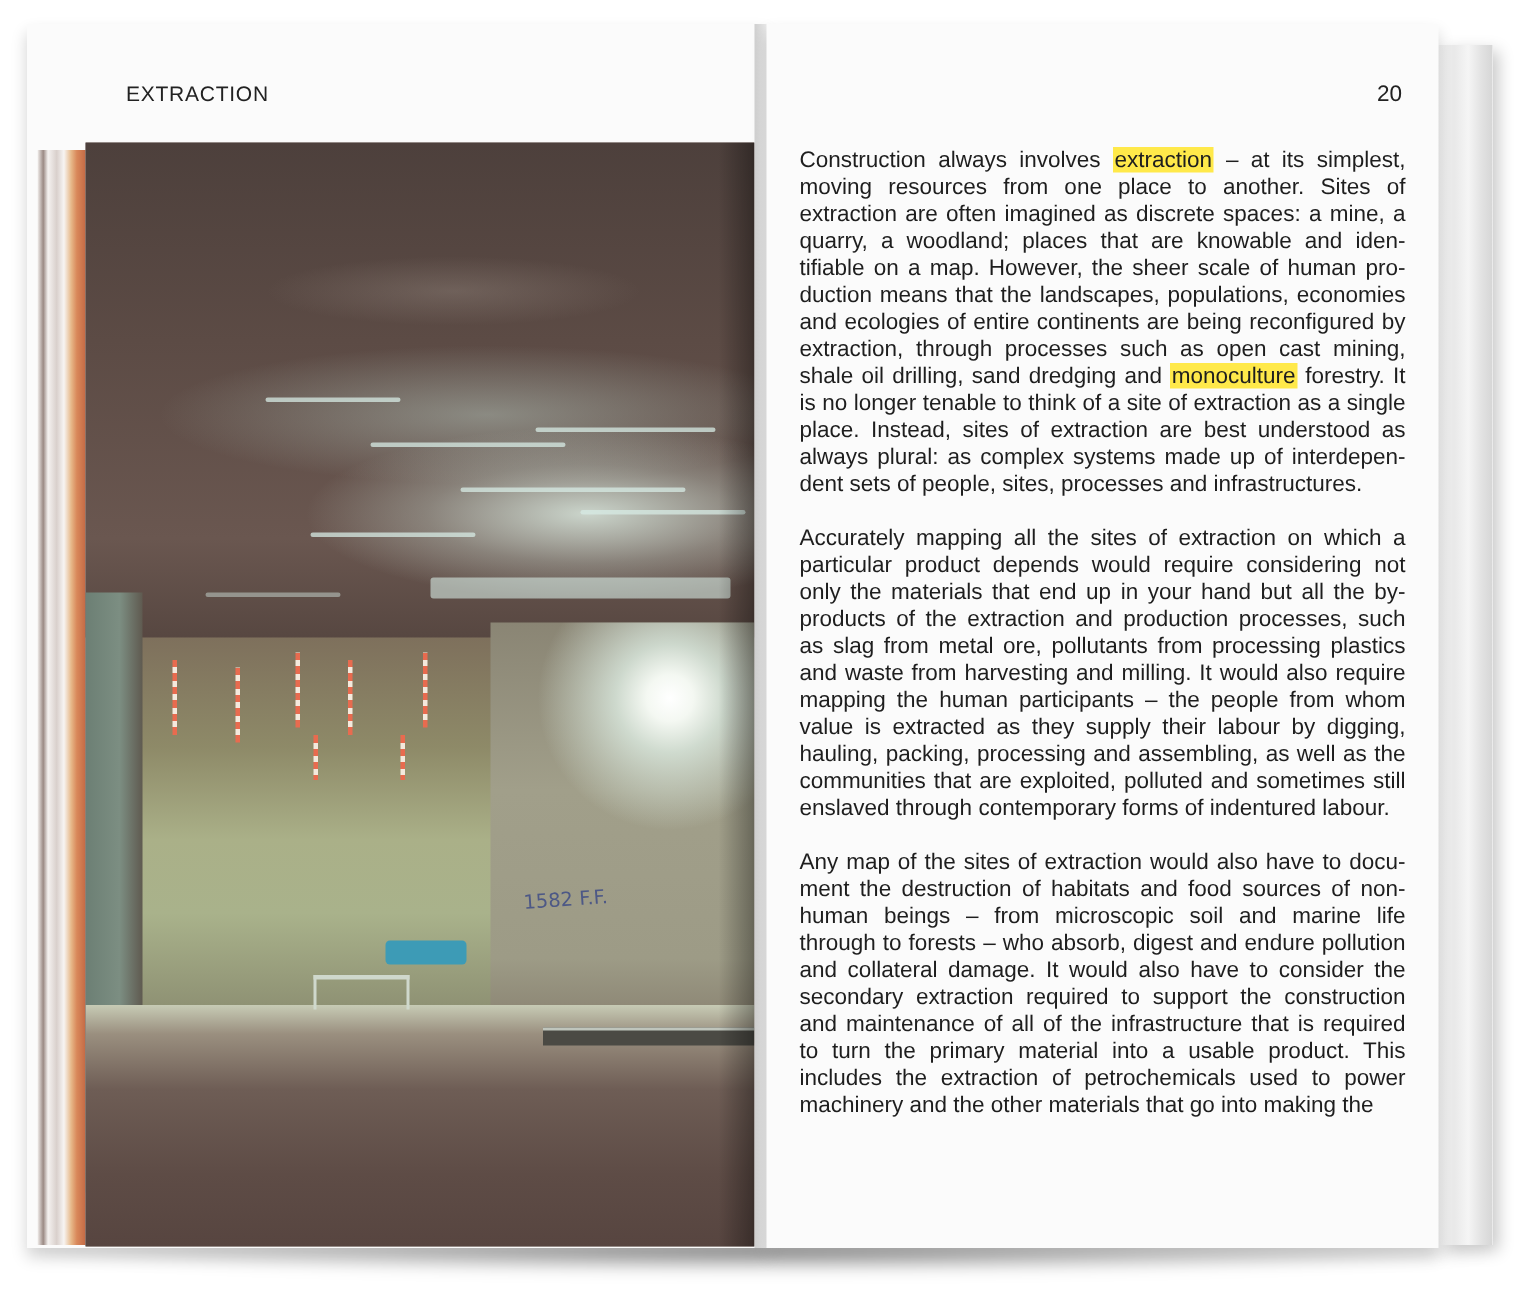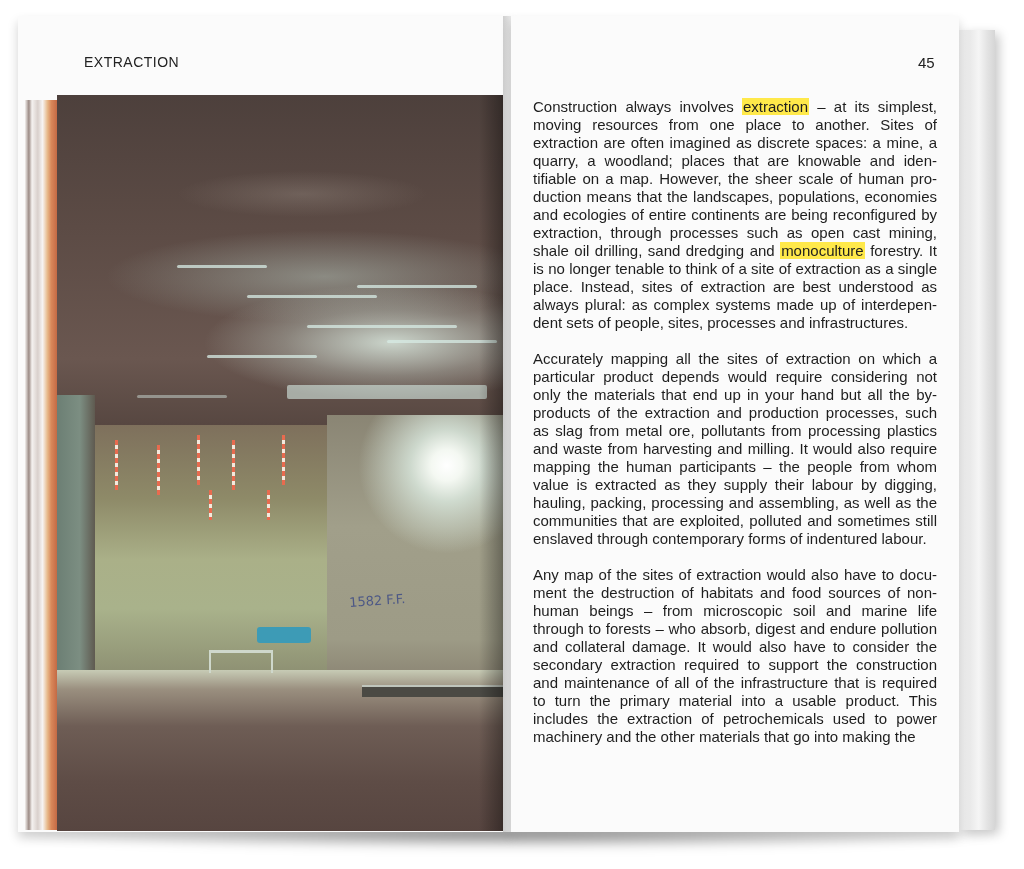--- a/index.html
+++ b/index.html
@@ -137,19 +137,19 @@
   <div class="bench"></div>
   <div class="tarp"></div>
   <div class="pipe"></div>
   <div class="spine-shade"></div>
 </div>
 
 <div class="gutter"></div>
 
 <div class="right-edges"></div>
 <div class="right-page"></div>
-<div class="page-number">45</div>
+<div class="page-number">20</div>
 
 <div class="body-text">
   <p><span>Construction always involves </span><span class="hl">extraction</span><span> – at its simplest, moving resources from one place to another. Sites of extraction are often imagined as discrete spaces: a mine, a quarry, a woodland; places that are knowable and iden­tifiable on a map. However, the sheer scale of human pro­duction means that the landscapes, populations, economies and ecologies of entire continents are being reconfigured by extraction, through processes such as open cast mining, shale oil drilling, sand dredging and </span><span class="hl">monoculture</span><span> forestry. It is no longer tenable to think of a site of extraction as a single place. Instead, sites of extraction are best understood as always plural: as complex systems made up of interdepen­dent sets of people, sites, processes and infrastructures.</span></p>
   <p><span>Accurately mapping all the sites of extraction on which a particular product depends would require considering not only the materials that end up in your hand but all the by-products of the extraction and production processes, such as slag from metal ore, pollutants from processing plastics and waste from harvesting and milling. It would also require mapping the human participants – the people from whom value is extracted as they supply their labour by digging, hauling, packing, processing and assembling, as well as the communities that are exploited, polluted and sometimes still enslaved through contemporary forms of indentured labour.</span></p>
   <p><span>Any map of the sites of extraction would also have to docu­ment the destruction of habitats and food sources of non-human beings – from microscopic soil and marine life through to forests – who absorb, digest and endure pollu­tion and collateral damage. It would also have to consider the secondary extraction required to support the construction and maintenance of all of the infrastructure that is required to turn the primary material into a usable product. This includes the extraction of petrochemicals used to power machinery and the other materials that go into making the</span></p>
 </div>
 
 </body></html>

